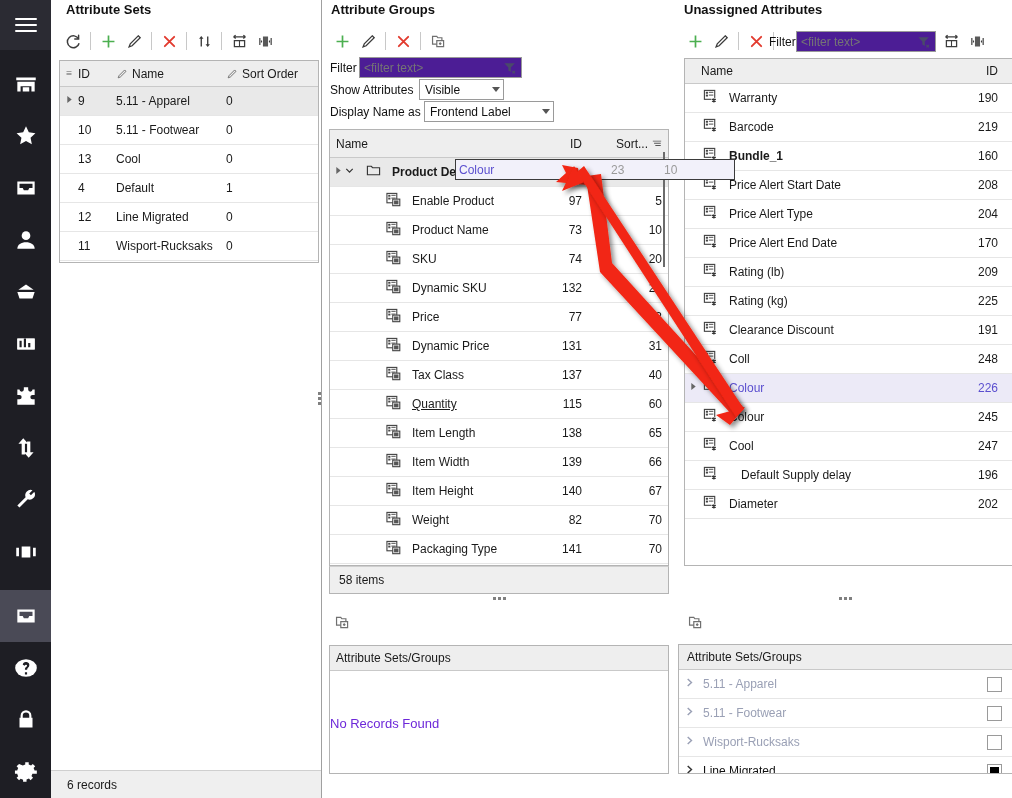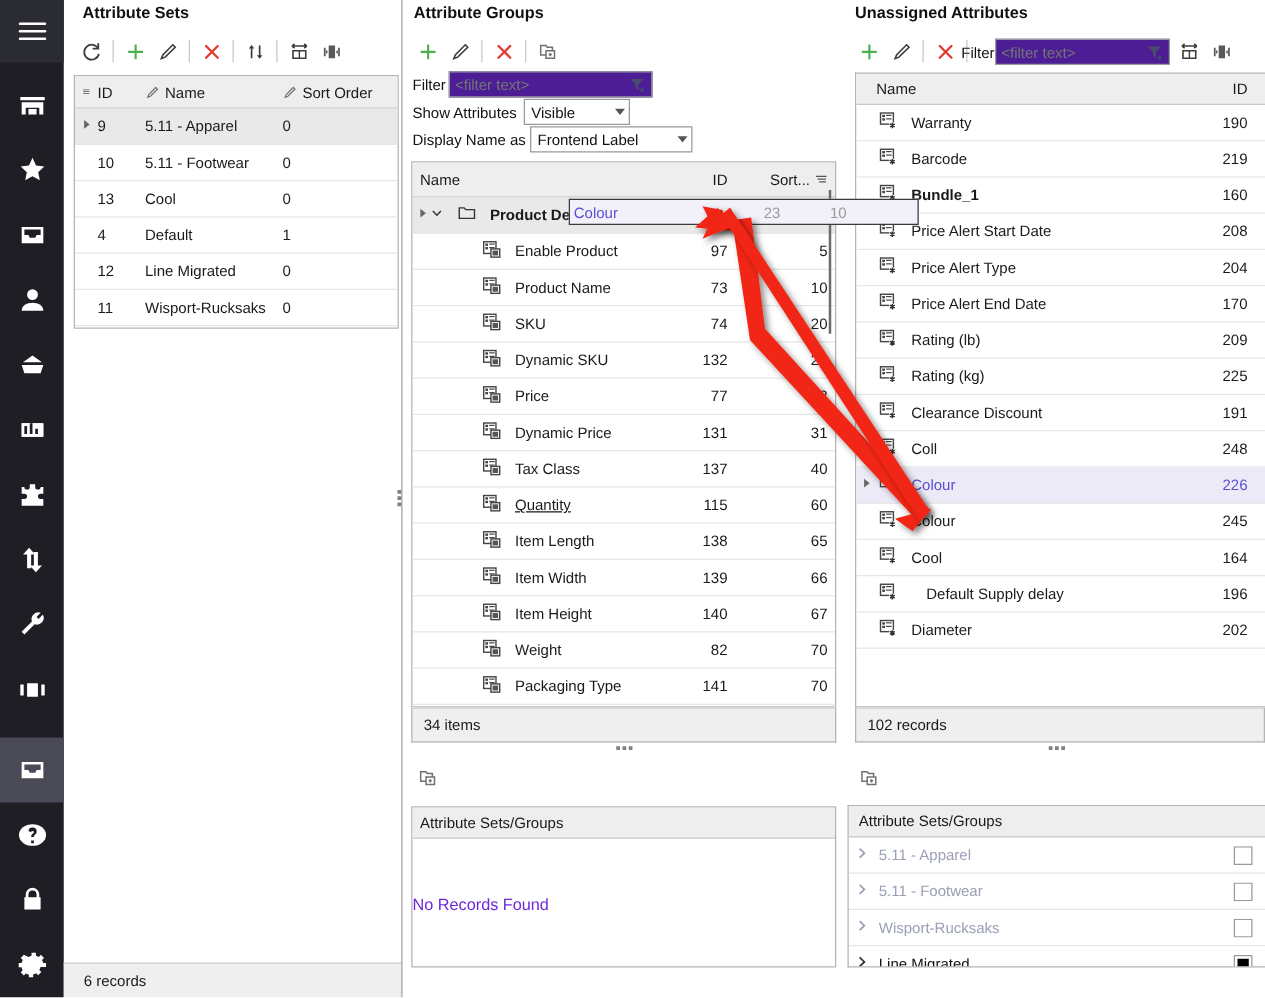--- a/index.html
+++ b/index.html
@@ -610,21 +610,21 @@
           <div class="cell" style="width:137px;">Packaging Type</div>
           <div class="cell" style="width:45px;justify-content:flex-end;display:flex;">141</div>
           <div class="cell" style="flex:1;justify-content:flex-end;display:flex;">70</div>
         </div>
       </div>
   </div>
 
   <div class="sb-thumb" style="left:663px; top:152px; height:115px;"></div>
 
   <div class="statusbar" style="left:329px; width:340px; top:566px; bottom:auto; height:28px; border:1px solid #b4b4b4; border-top:1px solid #cfcfcf; padding-left:9px;">
-    <span>34 items</span>
+    <span>58 items</span>
   </div>
 
   <div class="hdots" style="left:493px; top:597px;">
       <i></i>
       <i></i>
       <i></i>
     </div>
 
   <div class="panel-title" style="left:684px; top:2px;">Unassigned Attributes</div>
 
@@ -855,21 +855,21 @@
           <div class="cell" style="width:24px;padding:0 0 0 4px;"><svg class="ticon" viewBox="0 0 16 16">
               <rect x="1.5" y="1.5" width="11" height="9.5" fill="#fff" stroke="#444" stroke-width="1.2"></rect>
               <rect x="3" y="3" width="2.3" height="2" fill="#444"></rect>
               <rect x="6.2" y="3" width="4.8" height="1" fill="#444"></rect>
               <rect x="3" y="6" width="2.3" height="2" fill="#444"></rect>
               <rect x="6.2" y="6" width="4.8" height="1" fill="#444"></rect>
               <path d="M9 9.5h5.5v5.5H9z" fill="#fff"></path>
               <path d="M11.6 9.8v4.6M9.6 10.8l4 2.6M13.6 10.8l-4 2.6" stroke="#333" stroke-width="1.3"></path>
             </svg></div>
           <div class="cell" style="flex:1;">Cool</div>
-          <div class="cell" style="width:46px;justify-content:flex-end;display:flex;padding-right:14px;">164</div>
+          <div class="cell" style="width:46px;justify-content:flex-end;display:flex;padding-right:14px;">247</div>
         </div>
         <div class="row">
           <div class="cell" style="width:14px;padding:0 0 0 3px;"></div>
           <div class="cell" style="width:24px;padding:0 0 0 4px;"><svg class="ticon" viewBox="0 0 16 16">
               <rect x="1.5" y="1.5" width="11" height="9.5" fill="#fff" stroke="#444" stroke-width="1.2"></rect>
               <rect x="3" y="3" width="2.3" height="2" fill="#444"></rect>
               <rect x="6.2" y="3" width="4.8" height="1" fill="#444"></rect>
               <rect x="3" y="6" width="2.3" height="2" fill="#444"></rect>
               <rect x="6.2" y="6" width="4.8" height="1" fill="#444"></rect>
               <path d="M9 9.5h5.5v5.5H9z" fill="#fff"></path>
@@ -888,23 +888,20 @@
               <rect x="6.2" y="6" width="4.8" height="1" fill="#444"></rect>
               <path d="M9 9.5h5.5v5.5H9z" fill="#fff"></path>
               <path d="M11.6 9.8v4.6M9.6 10.8l4 2.6M13.6 10.8l-4 2.6" stroke="#333" stroke-width="1.3"></path>
             </svg></div>
           <div class="cell" style="flex:1;">Diameter</div>
           <div class="cell" style="width:46px;justify-content:flex-end;display:flex;padding-right:14px;">202</div>
         </div>
       </div>
   </div>
 
-  <div class="statusbar" style="left:684px; width:328px; top:566px; bottom:auto; height:28px; border:1px solid #b4b4b4; border-top:1px solid #cfcfcf; padding-left:9px;">
-    <span>102 records</span>
-  </div>
 
   <div class="hdots" style="left:839px; top:597px;">
       <i></i>
       <i></i>
       <i></i>
     </div>
 
   <div class="tb-btn" style="position:absolute; left:329px; top:609px;">
     <svg viewBox="0 0 20 20" width="17" height="17" fill="none" stroke="#707070" stroke-width="1.4">
         <path d="M3 4h5l1.2 1.6H14V13H3z"></path>

